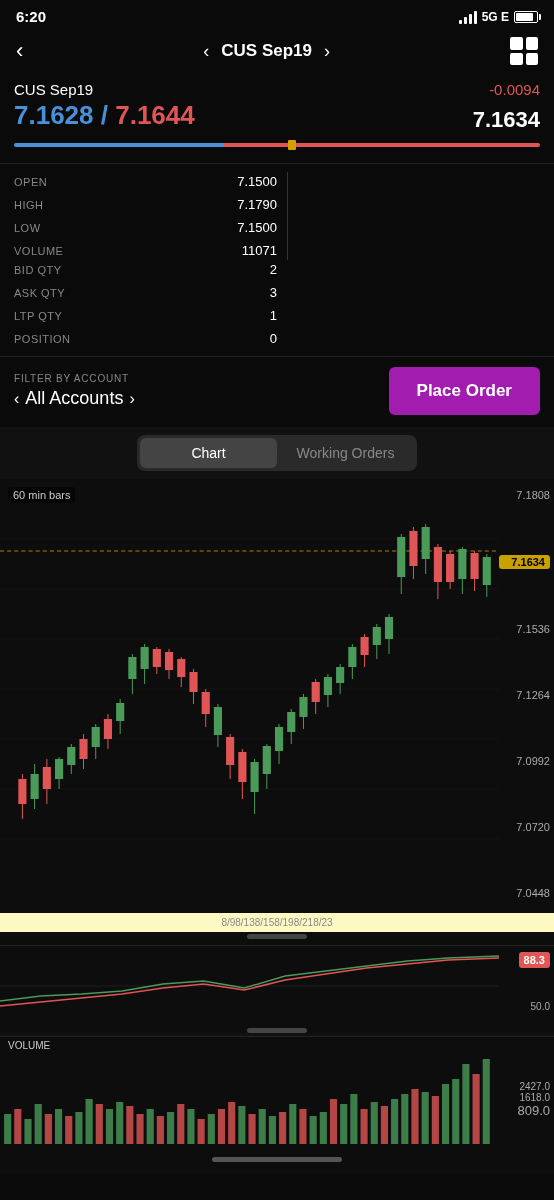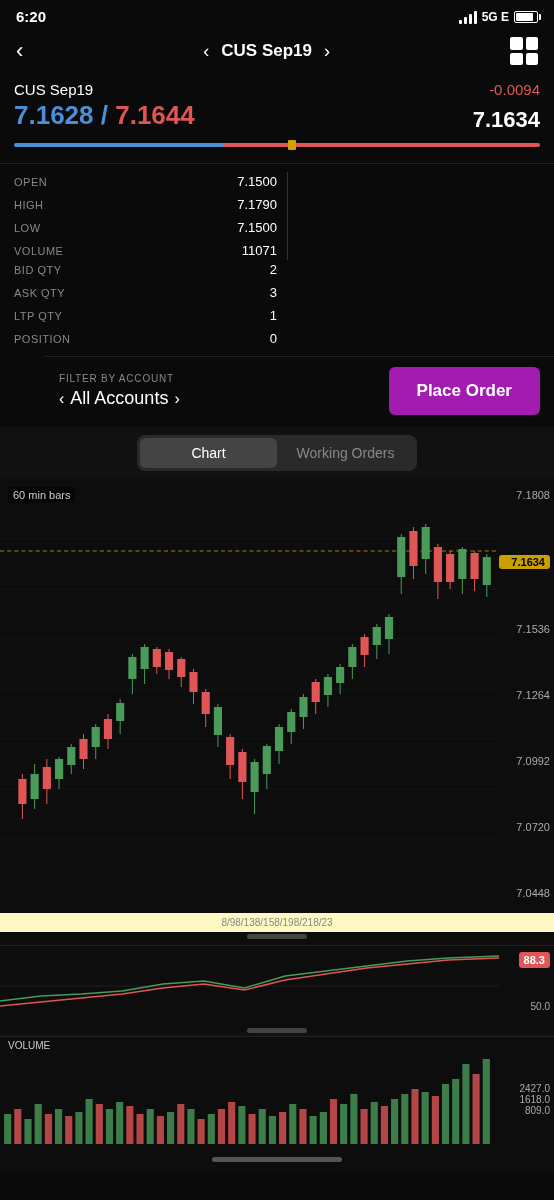--- a/index.html
+++ b/index.html
@@ -203,21 +203,20 @@
       font-weight: 500;
     }
 
     
     .filter-order-row {
       display: flex;
       align-items: center;
       justify-content: space-between;
       padding: 10px 14px 12px;
       border-top: 1px solid #222;
-      margin-left: 45px;
     }
     .filter-section {
       display: flex;
       flex-direction: column;
       gap: 4px;
     }
     .filter-label {
       font-size: 10px;
       color: #888;
       letter-spacing: 0.8px;
@@ -757,21 +756,21 @@
           <rect x="434" y="30" width="7" height="60" fill="#4a9a5a" opacity="0.8"></rect>
           <rect x="444" y="25" width="7" height="65" fill="#4a9a5a" opacity="0.8"></rect>
           <rect x="454" y="10" width="7" height="80" fill="#4a9a5a" opacity="0.8"></rect>
           <rect x="464" y="20" width="7" height="70" fill="#e05555" opacity="0.8"></rect>
           <rect x="474" y="5" width="7" height="85" fill="#4a9a5a" opacity="0.8"></rect>
         </svg>
       </div>
       <div style="width:55px;display:flex;flex-direction:column;justify-content:center;padding:4px 4px 4px 2px">
         <span style="font-size:10px;color:#aaa;text-align:right">2427.0</span>
         <span style="font-size:10px;color:#aaa;text-align:right">1618.0</span>
-        <span style="font-size:10px;color:#aaa;text-align:right">809.0</span>
+        <span style="font-size:13px;color:#aaa;text-align:right">809.0</span>
       </div>
     </div>
   </div>
 </div>
 
 <div class="home-indicator">
   <div class="home-bar"></div>
 </div>
 
 </body></html>

